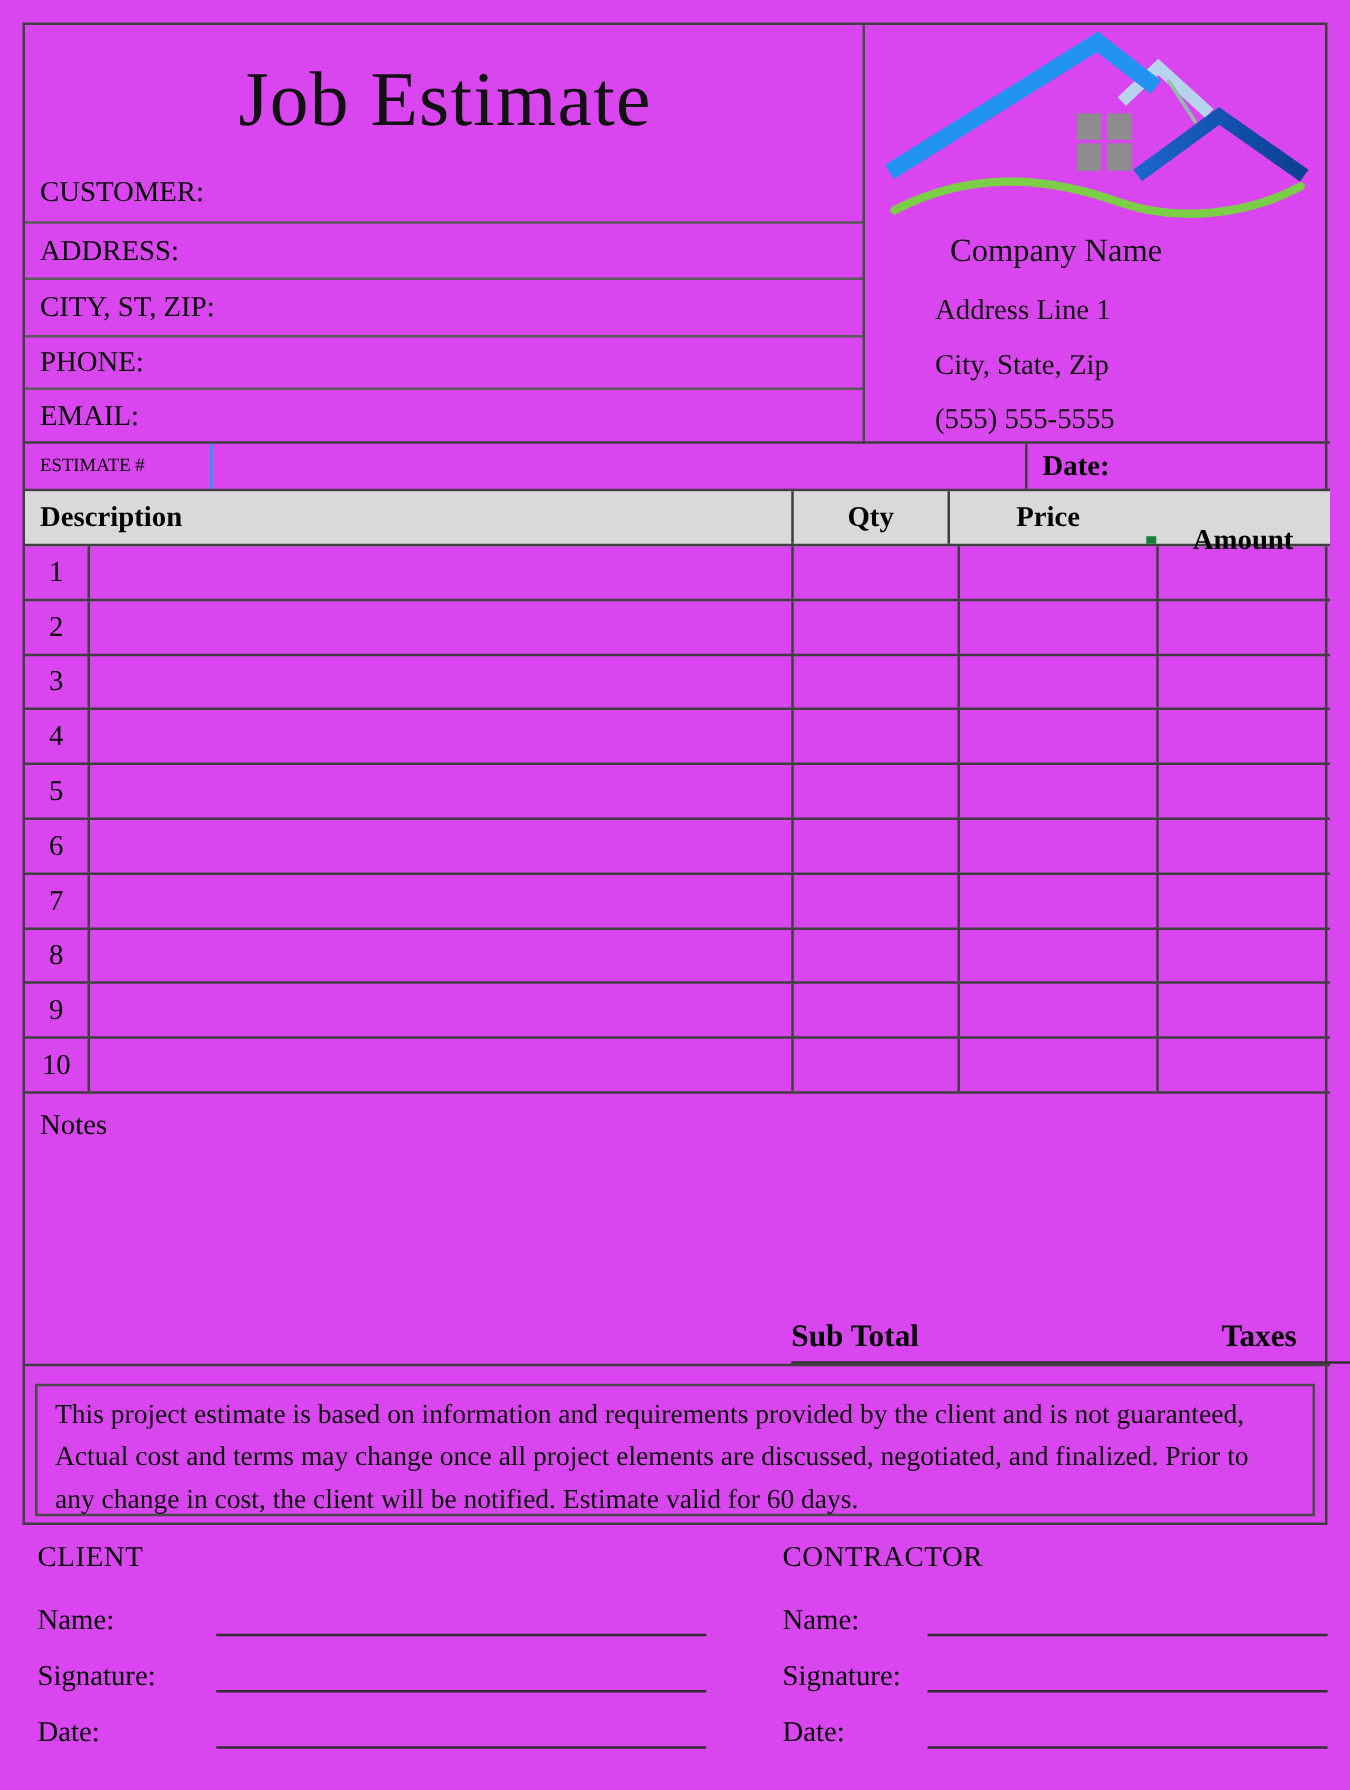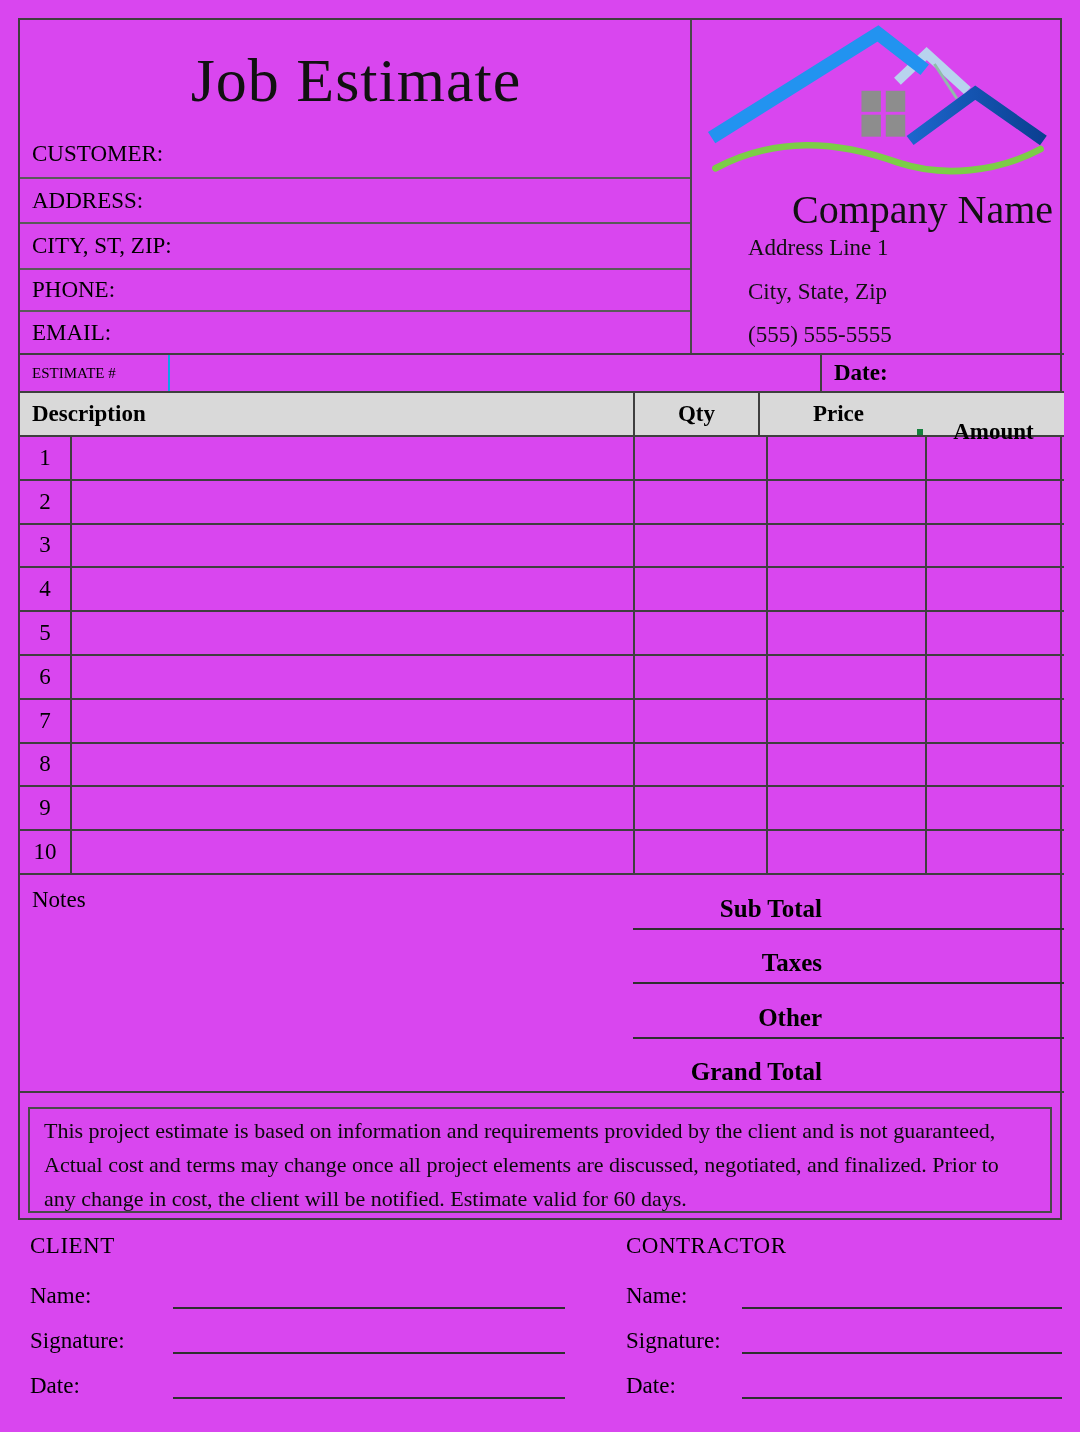--- a/index.html
+++ b/index.html
@@ -12,57 +12,57 @@
                display:flex;align-items:center;justify-content:center;
                font-size:62px;letter-spacing:1px;color:#111;}
   .field-row{position:absolute;left:0;width:672px;border-bottom:2px solid #5a5a5a;
              box-sizing:border-box;display:flex;align-items:center;}
   .field-row .flabel{font-size:23px;padding-left:12px;white-space:nowrap;}
   .field-row .fvalue{flex:1;height:100%;}
   .vdivider{position:absolute;left:670px;top:0;height:335px;width:0;border-left:2px solid #4a4a4a;}
   
   .company-panel{position:absolute;left:672px;top:0;width:372px;height:335px;}
   .logo{position:absolute;left:6px;top:2px;}
-  .company-name{position:absolute;left:100px;top:166px;font-size:40px;color:#111;}
+  .company-name{position:absolute;left:68px;top:166px;font-size:26px;color:#111;}
   .company-line{position:absolute;left:56px;font-size:23px;color:#111;}
   
   .estimate-row{position:absolute;left:0;top:333px;width:1044px;height:40px;box-sizing:border-box;
                 border-top:2px solid #3f3f3f;border-bottom:2px solid #3f3f3f;display:flex;}
   .est-label{width:150px;border-right:2px solid #0ea5e9;box-sizing:border-box;
              display:flex;align-items:center;padding-left:12px;font-size:15px;}
   .est-value{width:650px;}
   .date-cell{flex:1;border-left:2px solid #3f3f3f;box-sizing:border-box;display:flex;align-items:center;}
   .date-cell .dlabel{font-weight:bold;font-size:23px;padding-left:12px;}
   .date-cell .dvalue{flex:1;height:100%;}
   
   .thead{position:absolute;left:0;top:373px;width:1044px;height:44px;background:#d9d9d9;
          border-bottom:2px solid #3f3f3f;box-sizing:border-box;display:flex;font-weight:bold;font-size:23px;}
   .thead .h-desc{width:613px;display:flex;align-items:center;padding-left:12px;box-sizing:border-box;}
   .thead .h-qty{width:125px;border-left:2px solid #3f3f3f;box-sizing:border-box;
                 display:flex;align-items:center;justify-content:center;}
   .thead .h-price{width:159px;border-left:2px solid #3f3f3f;box-sizing:border-box;
                 display:flex;align-items:center;justify-content:center;}
-  .thead .h-amount{flex:1;border-left:6px solid #15803d;box-sizing:border-box;
+  .thead .h-amount{flex:1;border-left:8px solid #15803d;box-sizing:border-box;
                 display:flex;align-items:center;justify-content:center;margin-top:36px;}
   .tbody{position:absolute;left:0;top:417px;width:1044px;height:438px;display:flex;flex-direction:column;
          border-bottom:2px solid #3f3f3f;box-sizing:border-box;}
   .trow{flex:1;display:flex;border-bottom:2px solid #3f3f3f;box-sizing:border-box;}
   .trow:last-child{border-bottom:none;}
   .c-num{width:52px;border-right:2px solid #3f3f3f;box-sizing:border-box;
          display:flex;align-items:center;justify-content:center;font-size:23px;}
   .c-desc{width:561px;}
   .c-qty{width:133px;border-left:2px solid #3f3f3f;box-sizing:border-box;}
   .c-price{width:159px;border-left:2px solid #3f3f3f;box-sizing:border-box;}
   .c-amount{flex:1;border-left:2px solid #3f3f3f;box-sizing:border-box;}
   
   .notes-totals{position:absolute;left:0;top:855px;width:1044px;height:218px;
                 border-bottom:2px solid #3f3f3f;box-sizing:border-box;}
   .notes-label{position:absolute;left:12px;top:12px;font-size:23px;}
   .notes-area{position:absolute;left:0;top:40px;width:600px;height:175px;}
-  .totals{position:absolute;left:613px;top:0;width:431px;height:216px;display:flex;flex-direction:column;}
+  .totals{position:absolute;left:613px;top:0;width:431px;height:216px;display:flex;flex-direction:row;}
   .total-row{flex:1;border-bottom:2px solid #2f2f2f;box-sizing:border-box;position:relative;
              display:flex;align-items:flex-end;justify-content:flex-end;}
   .total-row:last-child{border-bottom:none;}
   .total-label{font-weight:bold;font-size:25px;padding-right:242px;padding-bottom:5px;white-space:nowrap;}
   .total-value{position:absolute;right:10px;bottom:5px;font-size:23px;}
   
   .disclaimer{position:absolute;left:8px;top:1087px;width:1024px;height:106px;
               border:2px solid #4a4a4a;box-sizing:border-box;
               padding:5px 14px;font-size:22px;line-height:34px;color:#0a0a0a;}
   

